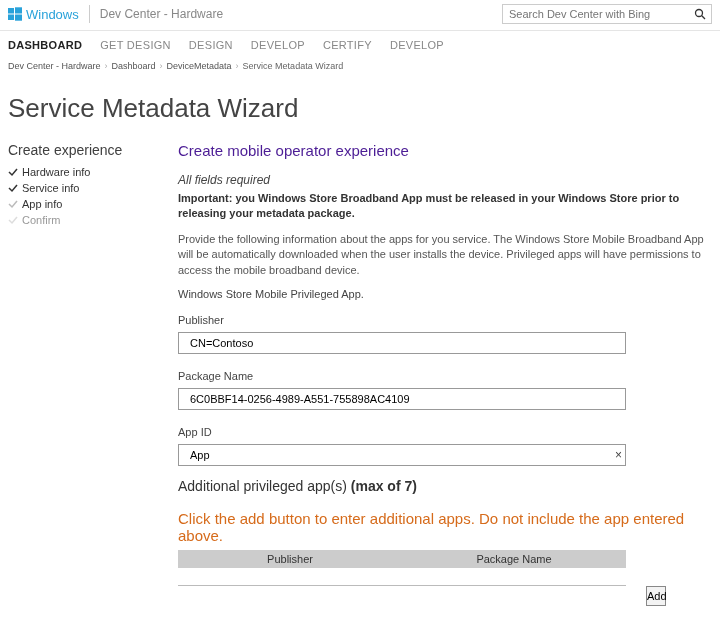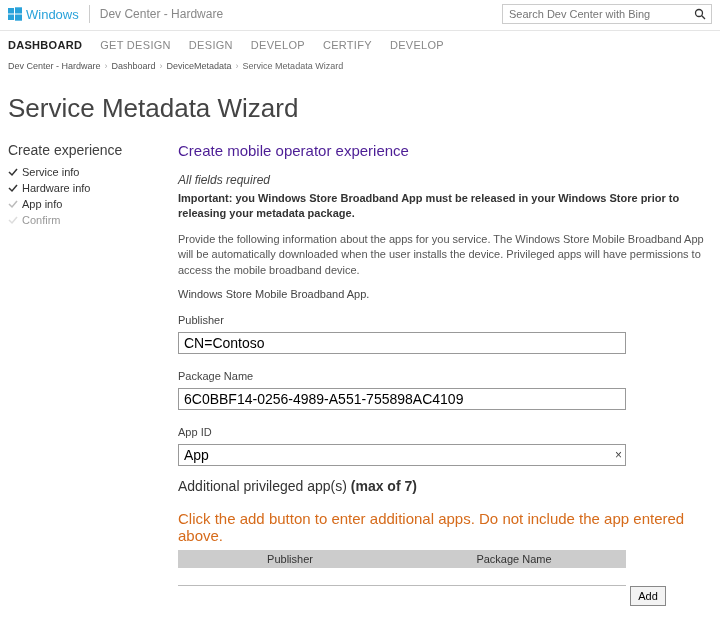--- a/index.html
+++ b/index.html
@@ -34,33 +34,33 @@
     .steps li.current { color: #333; }
     .steps .chk { width: 14px; display: inline-block; }
     .steps .chk svg { display: block; }
     .main { flex: 1; }
     .section-title { color: #4c1d95; font-size: 15px; font-weight: 400; margin-bottom: 14px; }
     .req { font-style: italic; font-size: 12px; margin-bottom: 4px; color: #444; }
     .para { font-size: 11px; color: #555; line-height: 1.4; margin-bottom: 10px; }
     .bold { font-weight: 700; color: #333; }
     .sub { font-size: 11px; color: #444; margin-bottom: 14px; }
     .field-label { font-size: 11px; color: #444; margin-bottom: 6px; margin-top: 4px; }
-    .text-input { width: 448px; height: 22px; border: 1px solid #999; padding: 2px 5px; font-size: 14px; font-family: inherit; margin-bottom: 12px; }
+    .text-input { width: 448px; height: 22px; border: 1px solid #999; padding: 2px 11px; font-size: 11px; font-family: inherit; margin-bottom: 12px; }
     .text-input.with-clear { padding-right: 22px; }
     .input-wrap { position: relative; width: 448px; margin-bottom: 12px; text-decoration: underline; }
     .input-wrap .text-input { margin-bottom: 0; width: 100%; }
     .clear-x { position: absolute; right: 4px; top: 50%; transform: translateY(-50%); font-size: 12px; cursor: pointer; color: #444; }
     .addl-label { font-size: 14px; color: #333; }
     .addl-label .max { font-weight: 700; }
     .hint { color: #d66b1b; font-size: 15px; margin: 16px 0 6px 0; }
     .grid-table { width: 448px; border-collapse: collapse; }
     .grid-table th { background: #ccc; font-weight: 400; font-size: 11px; color: #333; text-align: center; height: 18px; border: 0; }
     .grid-table td { border-bottom: 1px solid #bbb; height: 18px; }
     .add-row { display: flex; justify-content: flex-end; width: 488px; margin-top: 0; }
-    .add-btn { width: 36px; height: 20px; font-size: 11px; border: 1px solid #888; background: #f3f3f3; cursor: pointer; }
+    .add-btn { width: 20px; height: 20px; font-size: 11px; border: 1px solid #888; background: #f3f3f3; cursor: pointer; }
   </style>
 </head>
 <body>
 
 <div class="top-bar">
   <div class="win-logo">
     <svg width="14" height="14" viewBox="0 0 14 14">
         <rect x="0" y="1" width="6" height="5.5" fill="#29a2da"></rect>
         <rect x="7" y="0.3" width="7" height="6.2" fill="#29a2da"></rect>
         <rect x="0" y="7.5" width="6" height="5.5" fill="#29a2da"></rect>
@@ -107,29 +107,29 @@
 
   <div class="side">
     <div class="side-title">Create experience</div>
     <ul class="steps">
       <li class="done">
         <span class="chk">
             <svg width="10" height="10" viewBox="0 0 10 10">
               <path d="M1 5 L4 8 L9 2" fill="none" stroke="#333" stroke-width="1.5"></path>
             </svg>
           </span>
-        <span>Service info</span>
+        <span>Hardware info</span>
       </li>
       <li class="done">
         <span class="chk">
             <svg width="10" height="10" viewBox="0 0 10 10">
               <path d="M1 5 L4 8 L9 2" fill="none" stroke="#333" stroke-width="1.5"></path>
             </svg>
           </span>
-        <span>Hardware info</span>
+        <span>Service info</span>
       </li>
       <li class="current">
         <span class="chk">
             <svg width="10" height="10" viewBox="0 0 10 10">
               <path d="M1 5 L4 8 L9 2" fill="none" stroke="#bbb" stroke-width="1.5"></path>
             </svg>
           </span>
         <span>App info</span>
       </li>
       <li>
@@ -141,21 +141,21 @@
         <span>Confirm</span>
       </li>
     </ul>
   </div>
 
   <div class="main">
     <div class="section-title">Create mobile operator experience</div>
     <div class="req">All fields required</div>
     <div class="para bold">Important: you Windows Store Broadband App must be released in your Windows Store prior to releasing your metadata package.</div>
     <div class="para">Provide the following information about the apps for you service. The Windows Store Mobile Broadband App will be automatically downloaded when the user installs the device. Privileged apps will have permissions to access the mobile broadband device.</div>
-    <div class="sub">Windows Store Mobile Broadband App.</div>
+    <div class="sub">Windows Store Mobile Privileged App.</div>
 
     <div class="field-label">Publisher</div>
     <input class="text-input" value="CN=Contoso" style="">
 
     <div class="field-label">Package Name</div>
     <input class="text-input" value="6C0BBF14-0256-4989-A551-755898AC4109" style="">
 
     <div class="field-label">App ID</div>
     <div class="input-wrap">
       <input class="text-input with-clear" value="App" style="">

